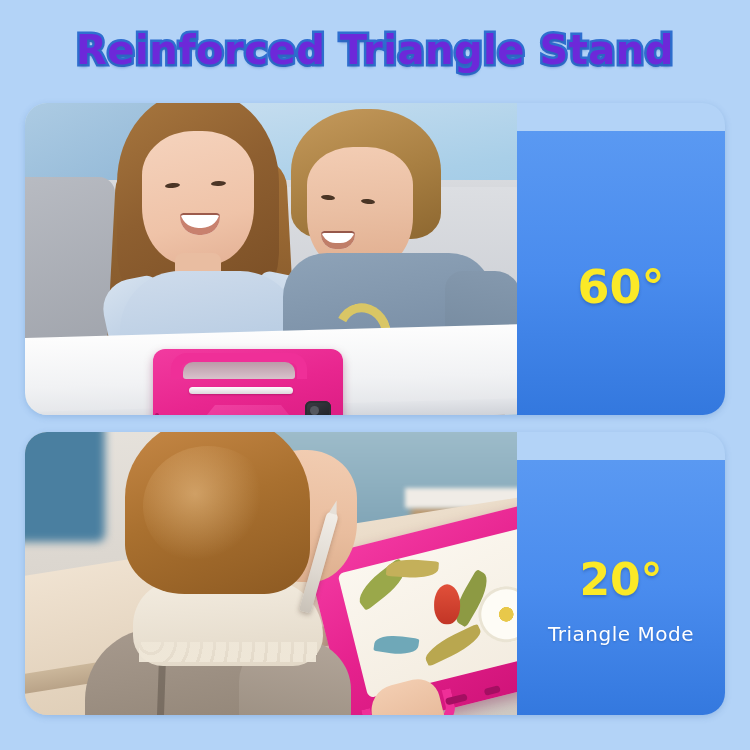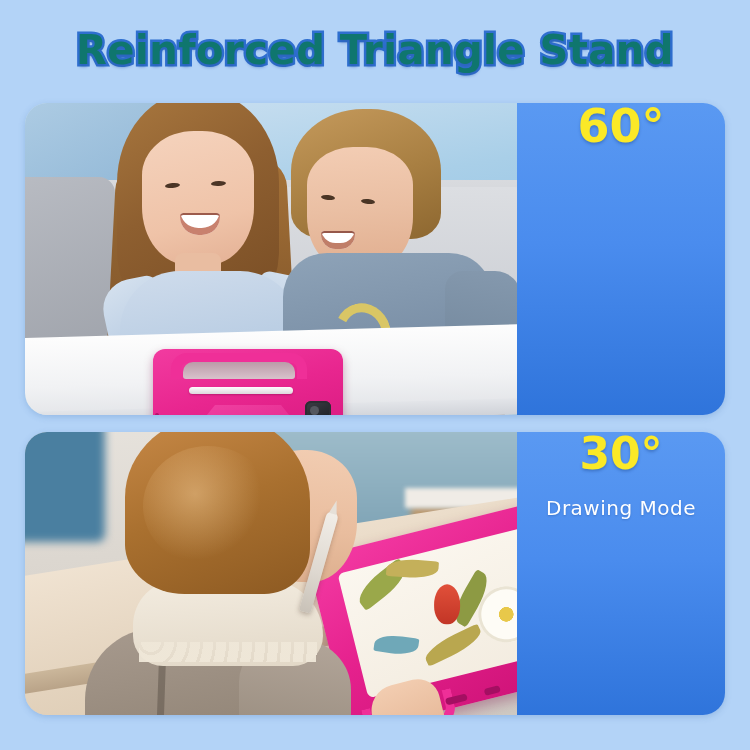--- a/index.html
+++ b/index.html
@@ -14,21 +14,21 @@
   
   #title-bar{
     position:absolute; left:0; top:0; width:750px; height:100px;
     display:flex; align-items:center; justify-content:center;
   }
   #page-title{
     font-family:"DejaVu Sans", sans-serif;
     font-size:40px;
     font-weight:bold;
     letter-spacing:.5px;
-    color:#0f766e;
+    color:#6d28d9;
     -webkit-text-stroke:5px #2f6fd0;
     paint-order:stroke fill;
     text-shadow:0 3px 3px rgba(40,90,170,.45);
   }
 
   
   .card{
     position:absolute;
     left:25px; width:700px;
     border-radius:22px;
@@ -36,22 +36,23 @@
     display:flex;
     box-shadow:0 2px 6px rgba(60,110,180,.25);
   }
   #card-video  { top:103px; height:312px; }
   #card-drawing{ top:432px; height:283px; }
 
   .photo{ position:relative; width:492px; height:100%; overflow:hidden; }
   .panel{
     position:relative; flex:1; height:100%;
     display:flex; flex-direction:column;
-    align-items:center; justify-content:flex-start;
+    align-items:center; justify-content:center;
     background:linear-gradient(to bottom,#5a99f2 0%,#4a8cee 45%,#2f74db 100%);
+    margin-top:28px;
   }
   .angle{
     font-family:"DejaVu Sans", sans-serif;
     font-weight:bold;
     font-size:46px;
     color:#fbe927;
     line-height:1;
     text-shadow:0 2px 3px rgba(20,60,130,.35);
   }
   .mode{
@@ -377,16 +378,16 @@
     <div class="g2-collar-lace"></div>
     <div class="g2-face"></div>
     <div class="g2-hair"></div>
     <div class="g2-hairswirl"></div>
 
     <div class="g2-hand"></div>
     <div class="stylus2"></div>
   </div>
 
   <div class="panel">
-    <div class="angle">30°</div>
-    <div class="mode">Drawing Mode</div>
+    <div class="angle">20°</div>
+    <div class="mode">Triangle Mode</div>
   </div>
 </div>
 
 </body></html>

